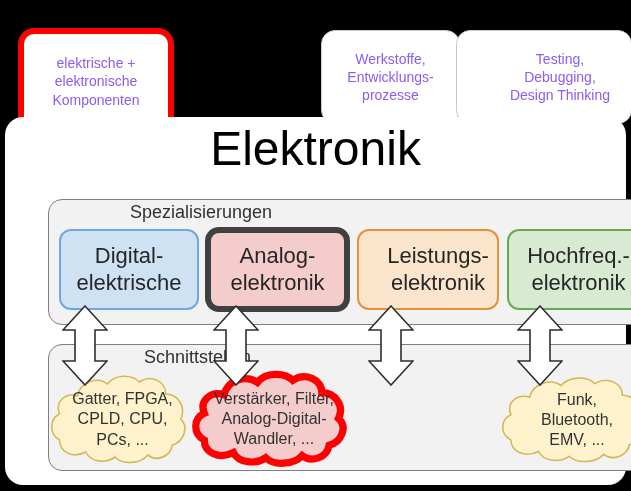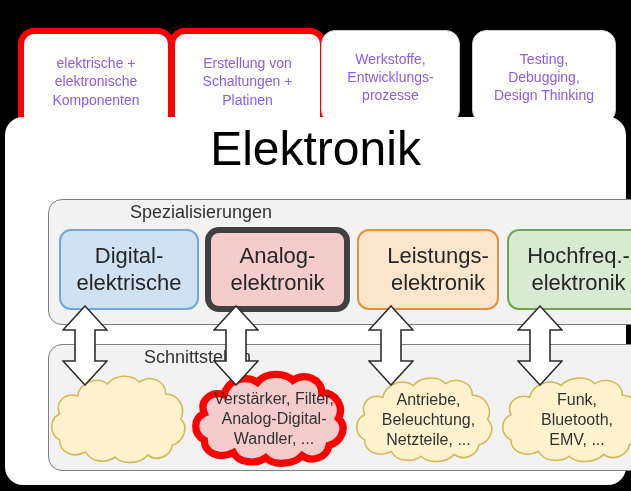--- a/index.html
+++ b/index.html
@@ -50,31 +50,26 @@
 </head>
 <body>
 
 <div id="stage">
 
   <div class="tab hl" style="left:18px;width:144px;">
     <span class="tab-label">elektrische +
 elektronische
 Komponenten</span>
   </div>
-  <div class="tab hl" style="left:169px;width:145px;">
-    <span class="tab-label">Erstellung von
-Schaltungen +
-Platinen</span>
-  </div>
   <div class="tab" style="left:321px;width:137px;">
     <span class="tab-label">Werkstoffe,
 Entwicklungs-
 prozesse</span>
   </div>
-  <div class="tab" style="left:472px;width:142px;">
+  <div class="tab" style="left:456px;width:142px;padding-left:32px;">
     <span class="tab-label">Testing,
 Debugging,
 Design Thinking</span>
   </div>
 
   <div class="main-panel">
     <div class="panel-title">Elektronik</div>
 
     <div class="section section-spez">
       <span class="section-label" style="left:81px;">Spezialisierungen</span>
@@ -96,39 +91,34 @@
       </div>
     </div>
 
     <div class="section section-schnitt">
       <span class="section-label" style="left:95px;">Schnittstellen</span>
 
       <div class="cloud cl-yellow" style="left:3px;top:27px;width:141px;height:95px;">
         <svg viewBox="0 0 150 95" preserveAspectRatio="none">
           <path d="M36 80 C22 87 8 80 8 68 C-3 62 -3 47 8 42 C3 30 14 20 27 24 C30 10 48 4 59 12 C67 2 85 2 93 10 C105 2 121 9 121 22 C134 22 143 35 137 47 C146 55 140 70 128 73 C126 85 111 90 102 83 C94 92 75 93 67 85 C57 92 41 90 36 80 Z"></path>
         </svg>
+        <span class="cloud-label">Gatter, FPGA,
+CPLD, CPU,
+PCs, ...</span>
       </div>
 
       <div class="cloud cl-red" style="left:147px;top:25px;width:156px;height:98px;">
         <svg viewBox="0 0 150 95" preserveAspectRatio="none">
           <path d="M36 80 C22 87 8 80 8 68 C-3 62 -3 47 8 42 C3 30 14 20 27 24 C30 10 48 4 59 12 C67 2 85 2 93 10 C105 2 121 9 121 22 C134 22 143 35 137 47 C146 55 140 70 128 73 C126 85 111 90 102 83 C94 92 75 93 67 85 C57 92 41 90 36 80 Z"></path>
         </svg>
         <span class="cloud-label">Verstärker, Filter,
 Analog-Digital-
 Wandler, ...</span>
       </div>
 
-      <div class="cloud cl-yellow" style="left:308px;top:29px;width:143px;height:92px;">
-        <svg viewBox="0 0 150 95" preserveAspectRatio="none">
-          <path d="M36 80 C22 87 8 80 8 68 C-3 62 -3 47 8 42 C3 30 14 20 27 24 C30 10 48 4 59 12 C67 2 85 2 93 10 C105 2 121 9 121 22 C134 22 143 35 137 47 C146 55 140 70 128 73 C126 85 111 90 102 83 C94 92 75 93 67 85 C57 92 41 90 36 80 Z"></path>
-        </svg>
-        <span class="cloud-label">Antriebe,
-Beleuchtung,
-Netzteile, ...</span>
-      </div>
 
       <div class="cloud cl-yellow" style="left:454px;top:29px;width:148px;height:92px;">
         <svg viewBox="0 0 150 95" preserveAspectRatio="none">
           <path d="M36 80 C22 87 8 80 8 68 C-3 62 -3 47 8 42 C3 30 14 20 27 24 C30 10 48 4 59 12 C67 2 85 2 93 10 C105 2 121 9 121 22 C134 22 143 35 137 47 C146 55 140 70 128 73 C126 85 111 90 102 83 C94 92 75 93 67 85 C57 92 41 90 36 80 Z"></path>
         </svg>
         <span class="cloud-label">Funk,
 Bluetooth,
 EMV, ...</span>
       </div>
     </div>

